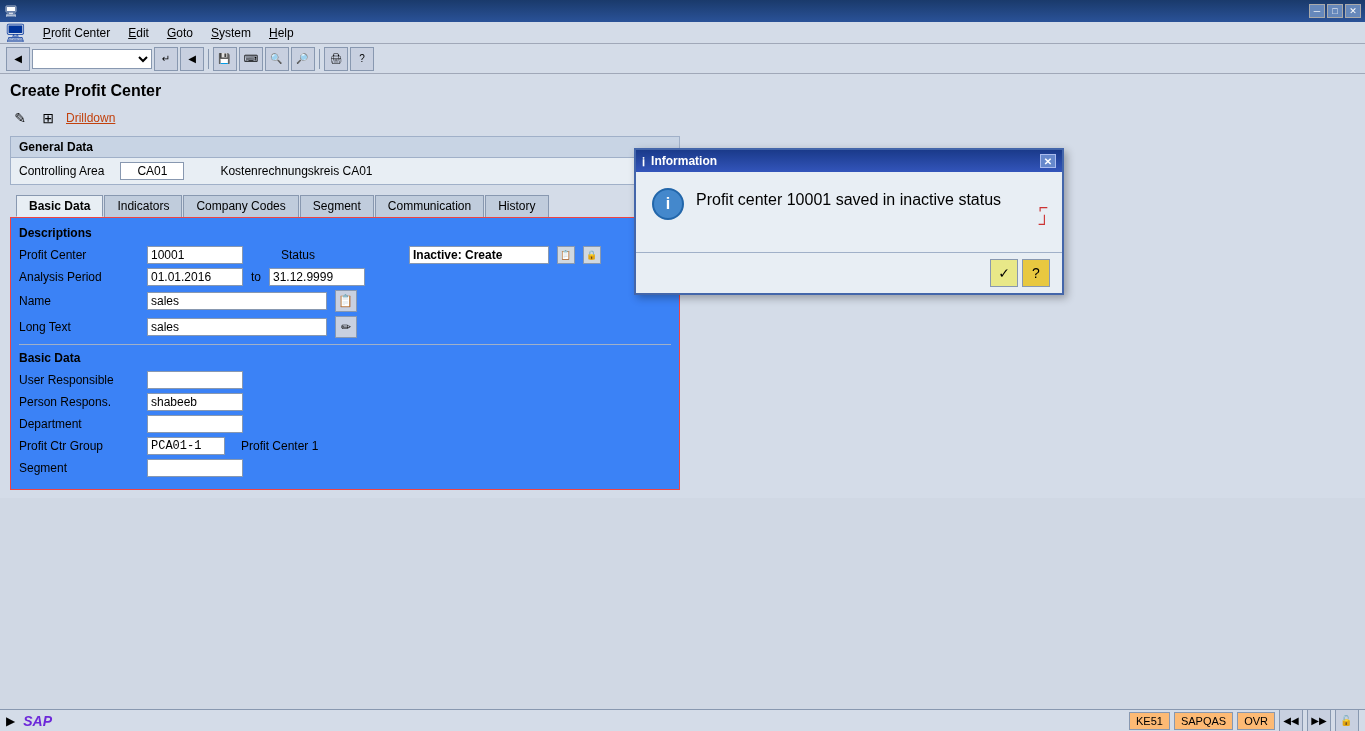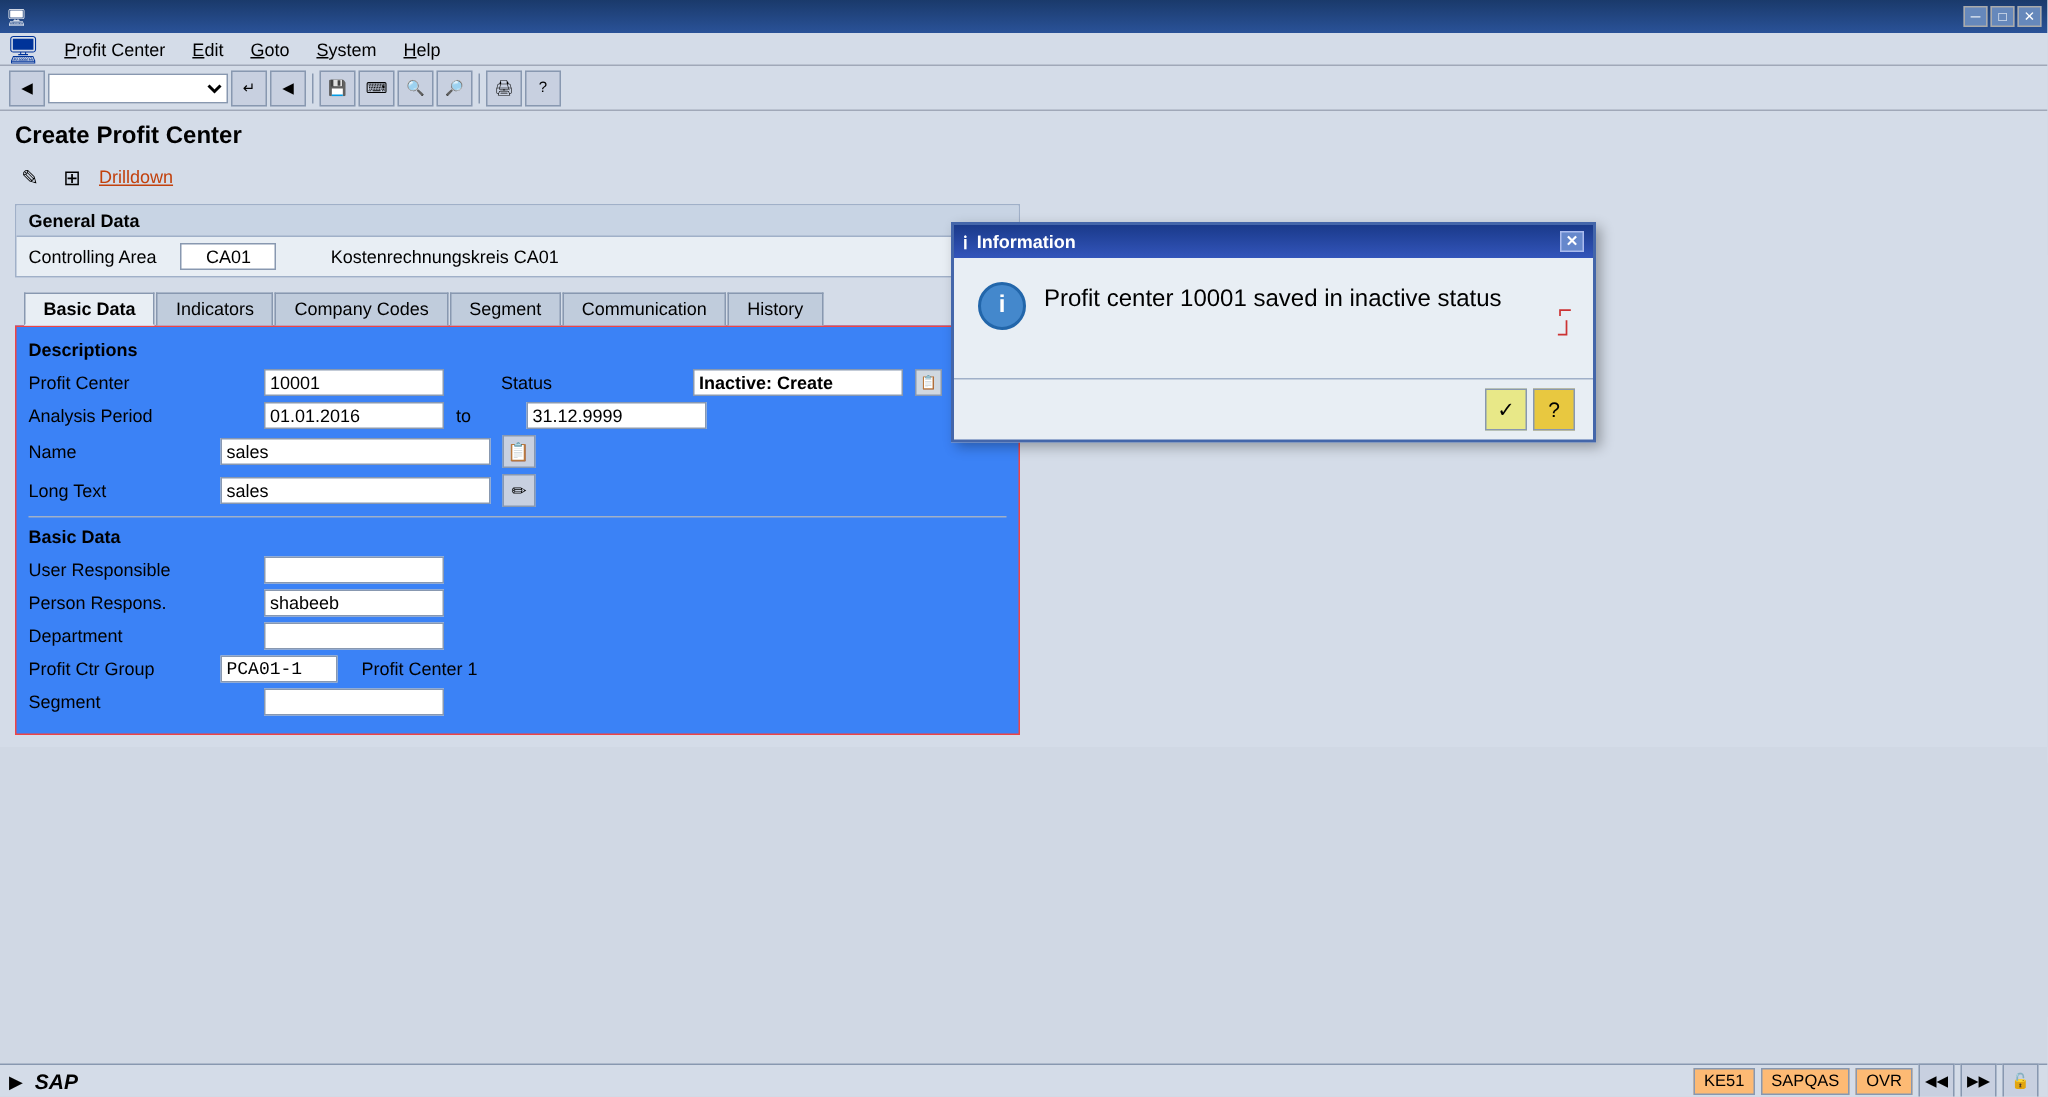--- a/index.html
+++ b/index.html
@@ -197,21 +197,21 @@
       flex-shrink: 0;
     }
     .form-input {
       background: white;
       border: 1px solid #8898b0;
       height: 18px;
       font-size: 12px;
       padding: 0 3px;
     }
     .form-input-wide { width: 180px; }
-    .form-input-medium { width: 120px; margin-left: 29px; }
+    .form-input-medium { width: 96px; }
     .form-input-small { width: 78px; font-family: Liberation Mono, monospace; }
 
     .status-btn {
       width: 18px; height: 18px;
       background: #d0d8e0;
       border: 1px solid #8898b0;
       display: flex; align-items: center; justify-content: center;
       cursor: pointer;
       font-size: 9px;
     }
@@ -334,21 +334,21 @@
       font-size: 11px;
       padding: 0 6px;
       border: 1px solid #8898b0;
       background: #fdba74;
       height: 18px;
       display: flex; align-items: center;
     }
     .sap-logo {
       font-size: 14px;
       font-weight: bold;
-      color: #000000;
+      color: #6d28d9;
       font-style: italic;
     }
   </style>
 </head>
 <body>
 
 <div class="title-bar">
   <div class="title-bar-left">
     <span>🖥</span>
   </div>

